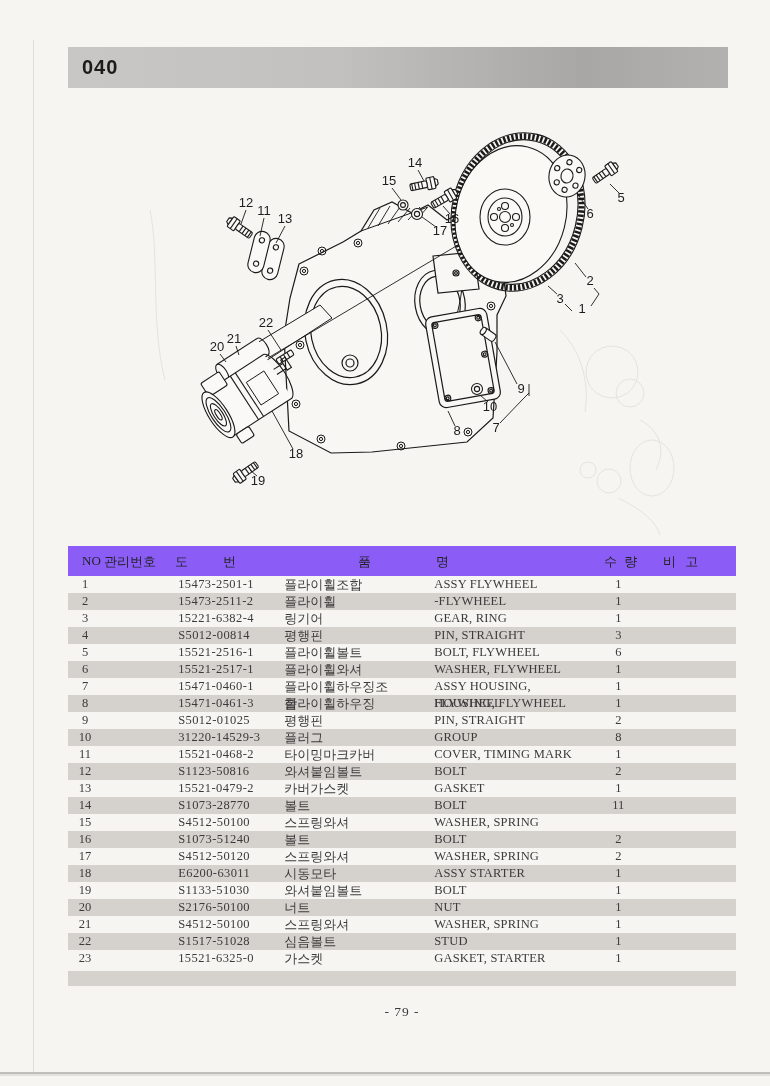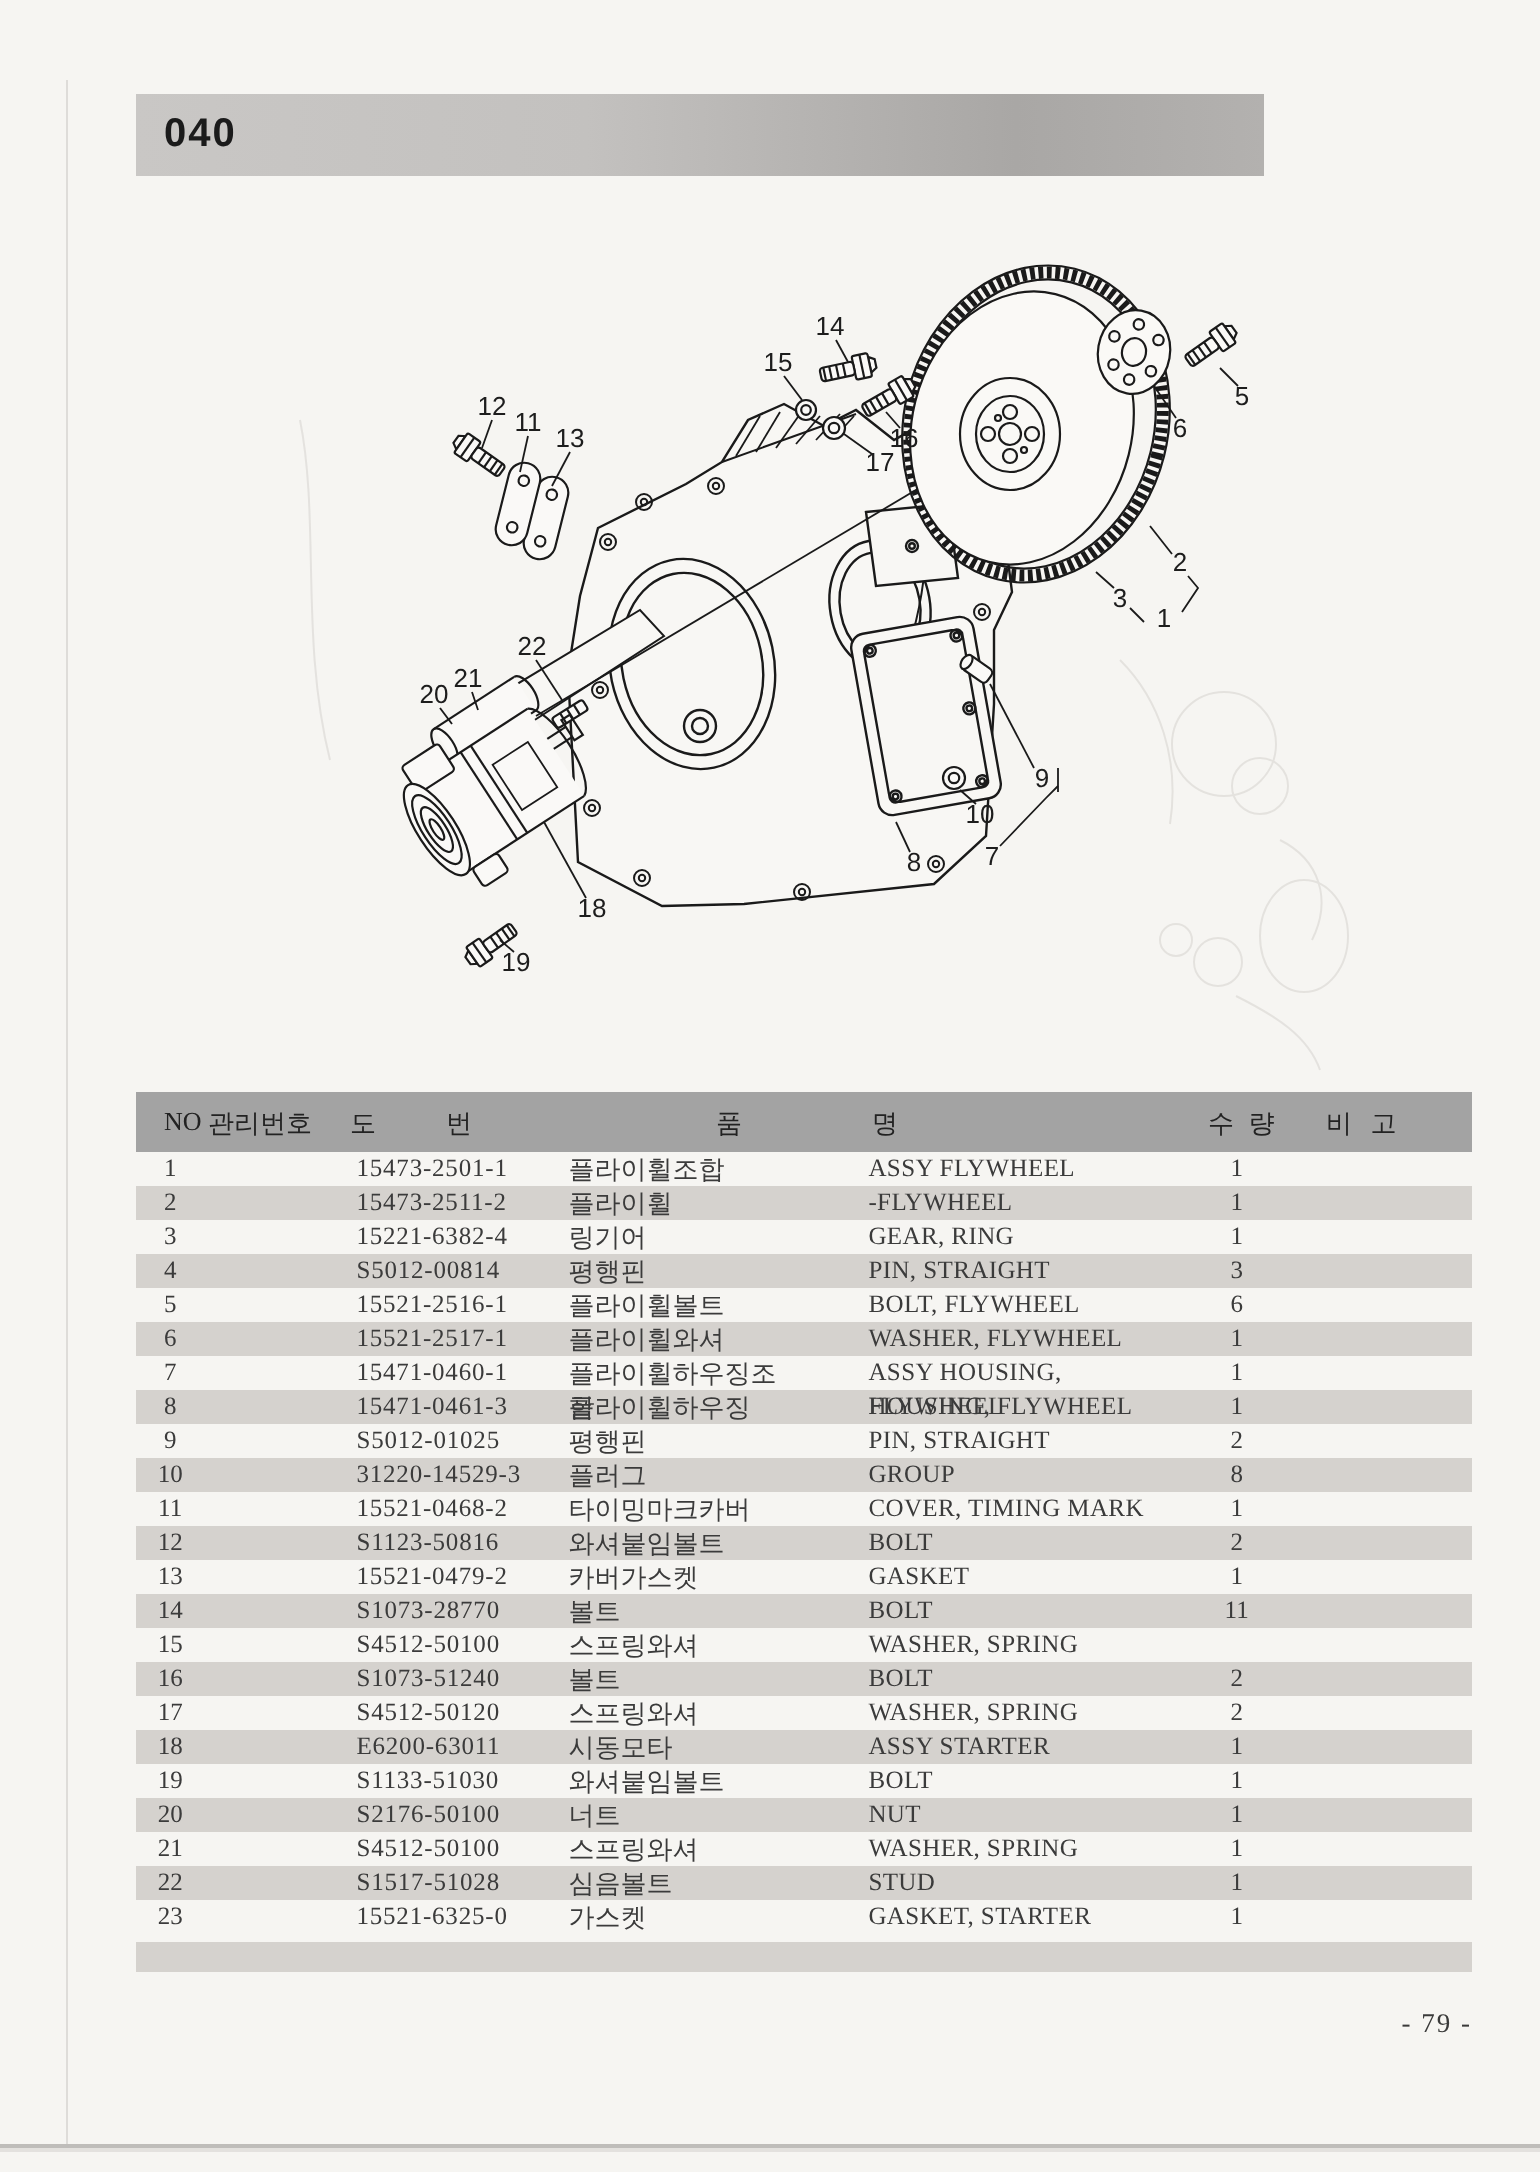--- a/index.html
+++ b/index.html
@@ -8,37 +8,37 @@
     background:#f6f5f2;
     font-family:"Liberation Serif","DejaVu Serif",serif;
     color:#333;
   }
   .scan-edge-left{position:absolute;left:33px;top:40px;width:1px;height:1032px;background:#dedcd9;}
   .scan-edge-bottom{position:absolute;left:0;top:1072px;width:770px;height:2px;background:#bfbdba;}
   .scan-edge-bottom2{position:absolute;left:0;top:1074px;width:770px;height:2px;background:#e3e1de;}
 
   
   .header-bar{
-    position:absolute;left:68px;top:47px;width:564px;height:41px;
+    position:absolute;left:68px;top:47px;width:660px;height:41px;
     background:linear-gradient(90deg,#c9c7c5 0%,#c3c1bf 40%,#a9a7a5 78%,#b3b1af 100%);
     display:flex;align-items:center;
     font-family:"Liberation Sans","DejaVu Sans",sans-serif;
   }
   .header-bar .code{font-weight:bold;font-size:20px;color:#1b1b1b;margin-left:14px;letter-spacing:1px;}
   .header-bar .title{font-size:16px;color:#262626;margin-left:14px;letter-spacing:0.5px;}
 
   
   .diagram{position:absolute;left:70px;top:108px;width:648px;height:436px;}
   .callout{font-family:"Liberation Sans","DejaVu Sans",sans-serif;font-size:13px;fill:#1d1d1d;
            text-anchor:middle;dominant-baseline:middle;}
 
   
   .tbl{position:absolute;left:68px;top:546px;width:668px;font-size:12.5px;}
   .tbl-header{
-    position:relative;height:30px;background:#a3a3a3;color:#222;
+    position:relative;height:30px;background:#8b5cf6;color:#222;
     font-size:13px;
   }
   .tbl-header span{position:absolute;top:7px;white-space:pre;}
   .h-no{left:14px;}
   .h-mgmt{left:36px;}
   .h-dwg-l{left:107px;}
   .h-dwg-r{left:155px;}
   .h-name-l{left:290px;}
   .h-name-r{left:368px;}
   .h-qty{left:536px;word-spacing:4px;}
@@ -49,21 +49,21 @@
   .c-no{width:38px;text-align:center;}
   .c-mgmt{width:58px;}
   .c-dwg{width:118px;letter-spacing:0.4px;margin-left:24px;}
   .c-ko{width:118px;font-size:13px;}
   .c-en{width:160px;letter-spacing:0.2px;margin-left:44px;}
   .c-qty{width:90px;text-align:center;}
   .c-remark{width:86px;}
   .tbl-footband{height:15px;background:#d5d2ce;margin-top:4px;}
 
   .page-number{
-    position:absolute;left:68px;top:1004px;width:668px;text-align:right;
+    position:absolute;left:68px;top:1004px;width:668px;text-align:center;
     font-size:13.5px;color:#3a3a3a;letter-spacing:1px;
   }
 </style>
 </head>
 <body>
 
 <div>
 
   <div class="scan-edge-left"></div>
 

